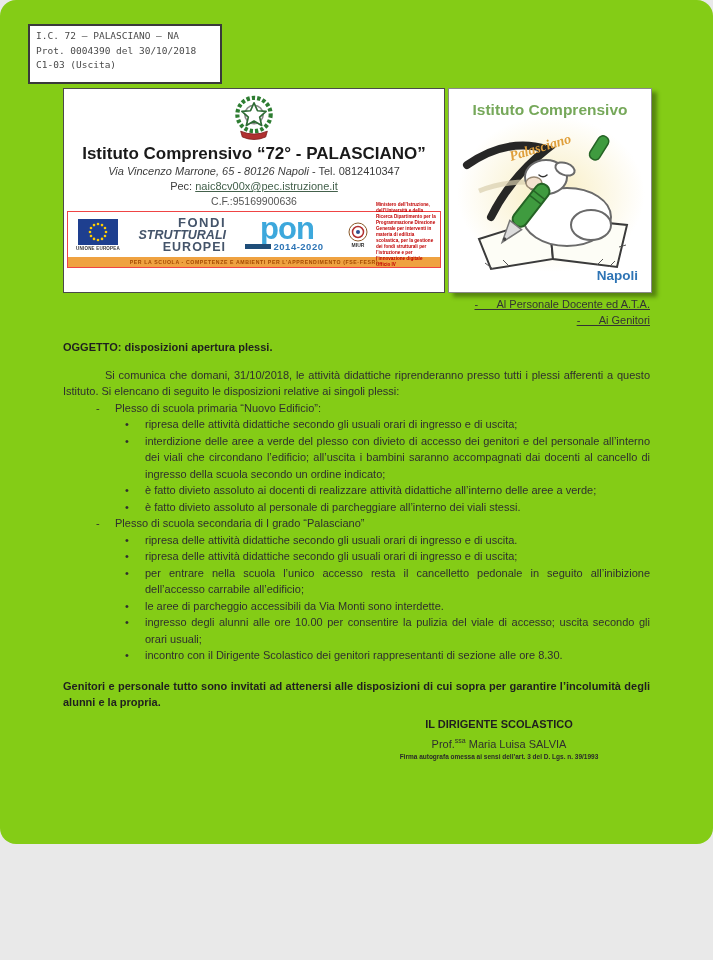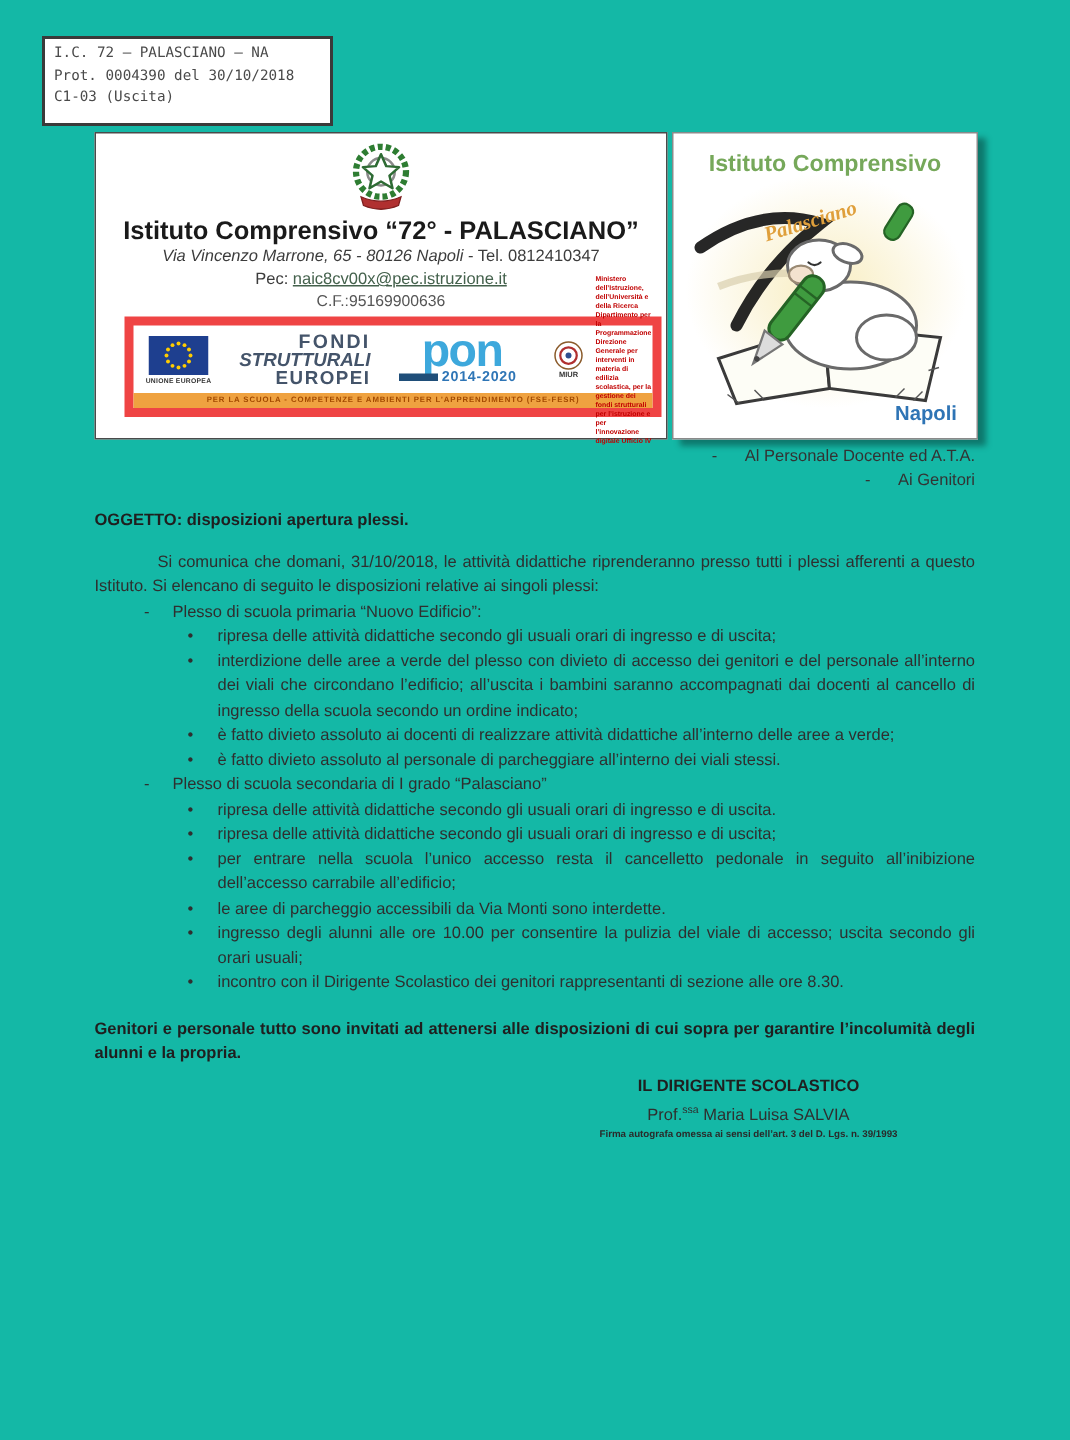--- a/index.html
+++ b/index.html
@@ -1,19 +1,20 @@
 <!DOCTYPE html>
 <html><head>
 <meta charset="utf-8">
 <style>
   html,body{margin:0;padding:0;background:#e9e9e9;}
   .page{
-    position:relative;width:713px;height:960px;background:#14b8a6;
+    position:relative;width:713px;height:844px;background:#84cc16;
     font-family:"Liberation Sans",sans-serif;color:#2f2f2f;overflow:hidden;
     margin:0 auto;
+    border-radius:16px;
   }
   
   .stamp{
     position:absolute;left:28px;top:24px;width:178px;height:50px;
     border:2px solid #3a3a3a;background:#fff;padding:3px 6px;
     font-family:"DejaVu Sans Mono",monospace;font-size:9.5px;line-height:14.5px;color:#4a4a4a;
   }
   
   .header-row{position:absolute;left:63px;top:88px;width:590px;display:flex;gap:3px;}
   .head-box{
@@ -21,21 +22,21 @@
     text-align:center;box-sizing:border-box;padding-top:3px;
   }
   .emblem{display:block;margin:0 auto;}
   .school-name{font-size:17px;font-weight:bold;color:#1a1a1a;line-height:21px;margin-top:1px;}
   .addr-line{font-size:11px;line-height:15px;color:#3c3c3c;}
   .addr-italic{font-style:italic;}
   .contact-line{font-size:11px;line-height:15px;color:#3c3c3c;}
   .doc-link{color:#44614c;text-decoration:underline;cursor:pointer;}
   .cf-line{font-size:10.5px;line-height:14px;color:#555;}
   
-  .pon-banner{margin:3px 3px 0 19px;border:6px solid #ef4444;background:#fff;}
+  .pon-banner{margin:3px 3px 0 3px;border:1px solid #ef4444;background:#fff;}
   .pon-main{display:flex;align-items:center;height:45px;padding:2px 4px;box-sizing:border-box;}
   .eu-block{width:52px;flex:0 0 auto;}
   .eu-caption{font-size:4.5px;font-weight:bold;color:#333;letter-spacing:.2px;margin-top:1px;text-align:center;}
   .fondi-block{flex:0 0 auto;width:102px;text-align:right;color:#44546a;font-weight:bold;line-height:12px;padding-right:5px;}
   .fondi-1{font-size:13px;letter-spacing:1.5px;}
   .fondi-2{font-size:12.5px;font-style:italic;}
   .fondi-3{font-size:12.5px;letter-spacing:1px;}
   .pon-block{flex:0 0 auto;width:112px;text-align:center;}
   .pon-word{font-size:31px;font-weight:bold;color:#3da8dc;line-height:24px;letter-spacing:-1px;font-family:"Liberation Sans",sans-serif;}
   .pon-years-row{display:flex;align-items:center;justify-content:center;gap:3px;padding-right:6px;}
@@ -50,21 +51,21 @@
   .logo-box{
     position:relative;width:204px;height:205px;border:1px solid #8a8a8a;background:#fff;
     box-shadow:5px 4px 4px rgba(0,0,0,.35);box-sizing:border-box;overflow:hidden;
   }
   .logo-glow{position:absolute;left:0;top:20px;width:204px;height:170px;
     background:radial-gradient(ellipse at 50% 50%, #f8edc0 0%, rgba(248,237,192,0) 65%);}
   .logo-title{position:relative;margin-top:12px;text-align:center;color:#76a85a;font-weight:bold;font-size:15.5px;}
   .logo-art{position:relative;display:block;margin:0 auto;}
   .logo-city{position:absolute;right:13px;bottom:9px;color:#2e74b5;font-weight:bold;font-size:13.5px;}
   
-  .recipients{position:absolute;top:297px;left:300px;width:350px;text-align:right;font-size:11px;line-height:15.5px;color:#333;}
+  .recipients{position:absolute;top:297px;left:300px;width:350px;text-align:right;font-size:11px;line-height:15.5px;color:#333;text-decoration:underline;}
   
   .letter{position:absolute;left:63px;top:339px;width:587px;font-size:11px;line-height:16.5px;color:#2f2f2f;}
   .subject{font-weight:bold;color:#1f1f1f;}
   .intro{margin-top:11px;text-align:justify;text-indent:42px;}
   .sec-h{position:relative;padding-left:52px;}
   .sec-h::before{content:"-";position:absolute;left:33px;}
   .bullet{position:relative;padding-left:82px;text-align:justify;}
   .bullet::before{content:"\2022";position:absolute;left:62px;}
   .closing{margin-top:14px;font-weight:bold;text-align:justify;color:#1f1f1f;}
   .sig-block{margin-top:5px;margin-left:285px;width:302px;text-align:center;}

